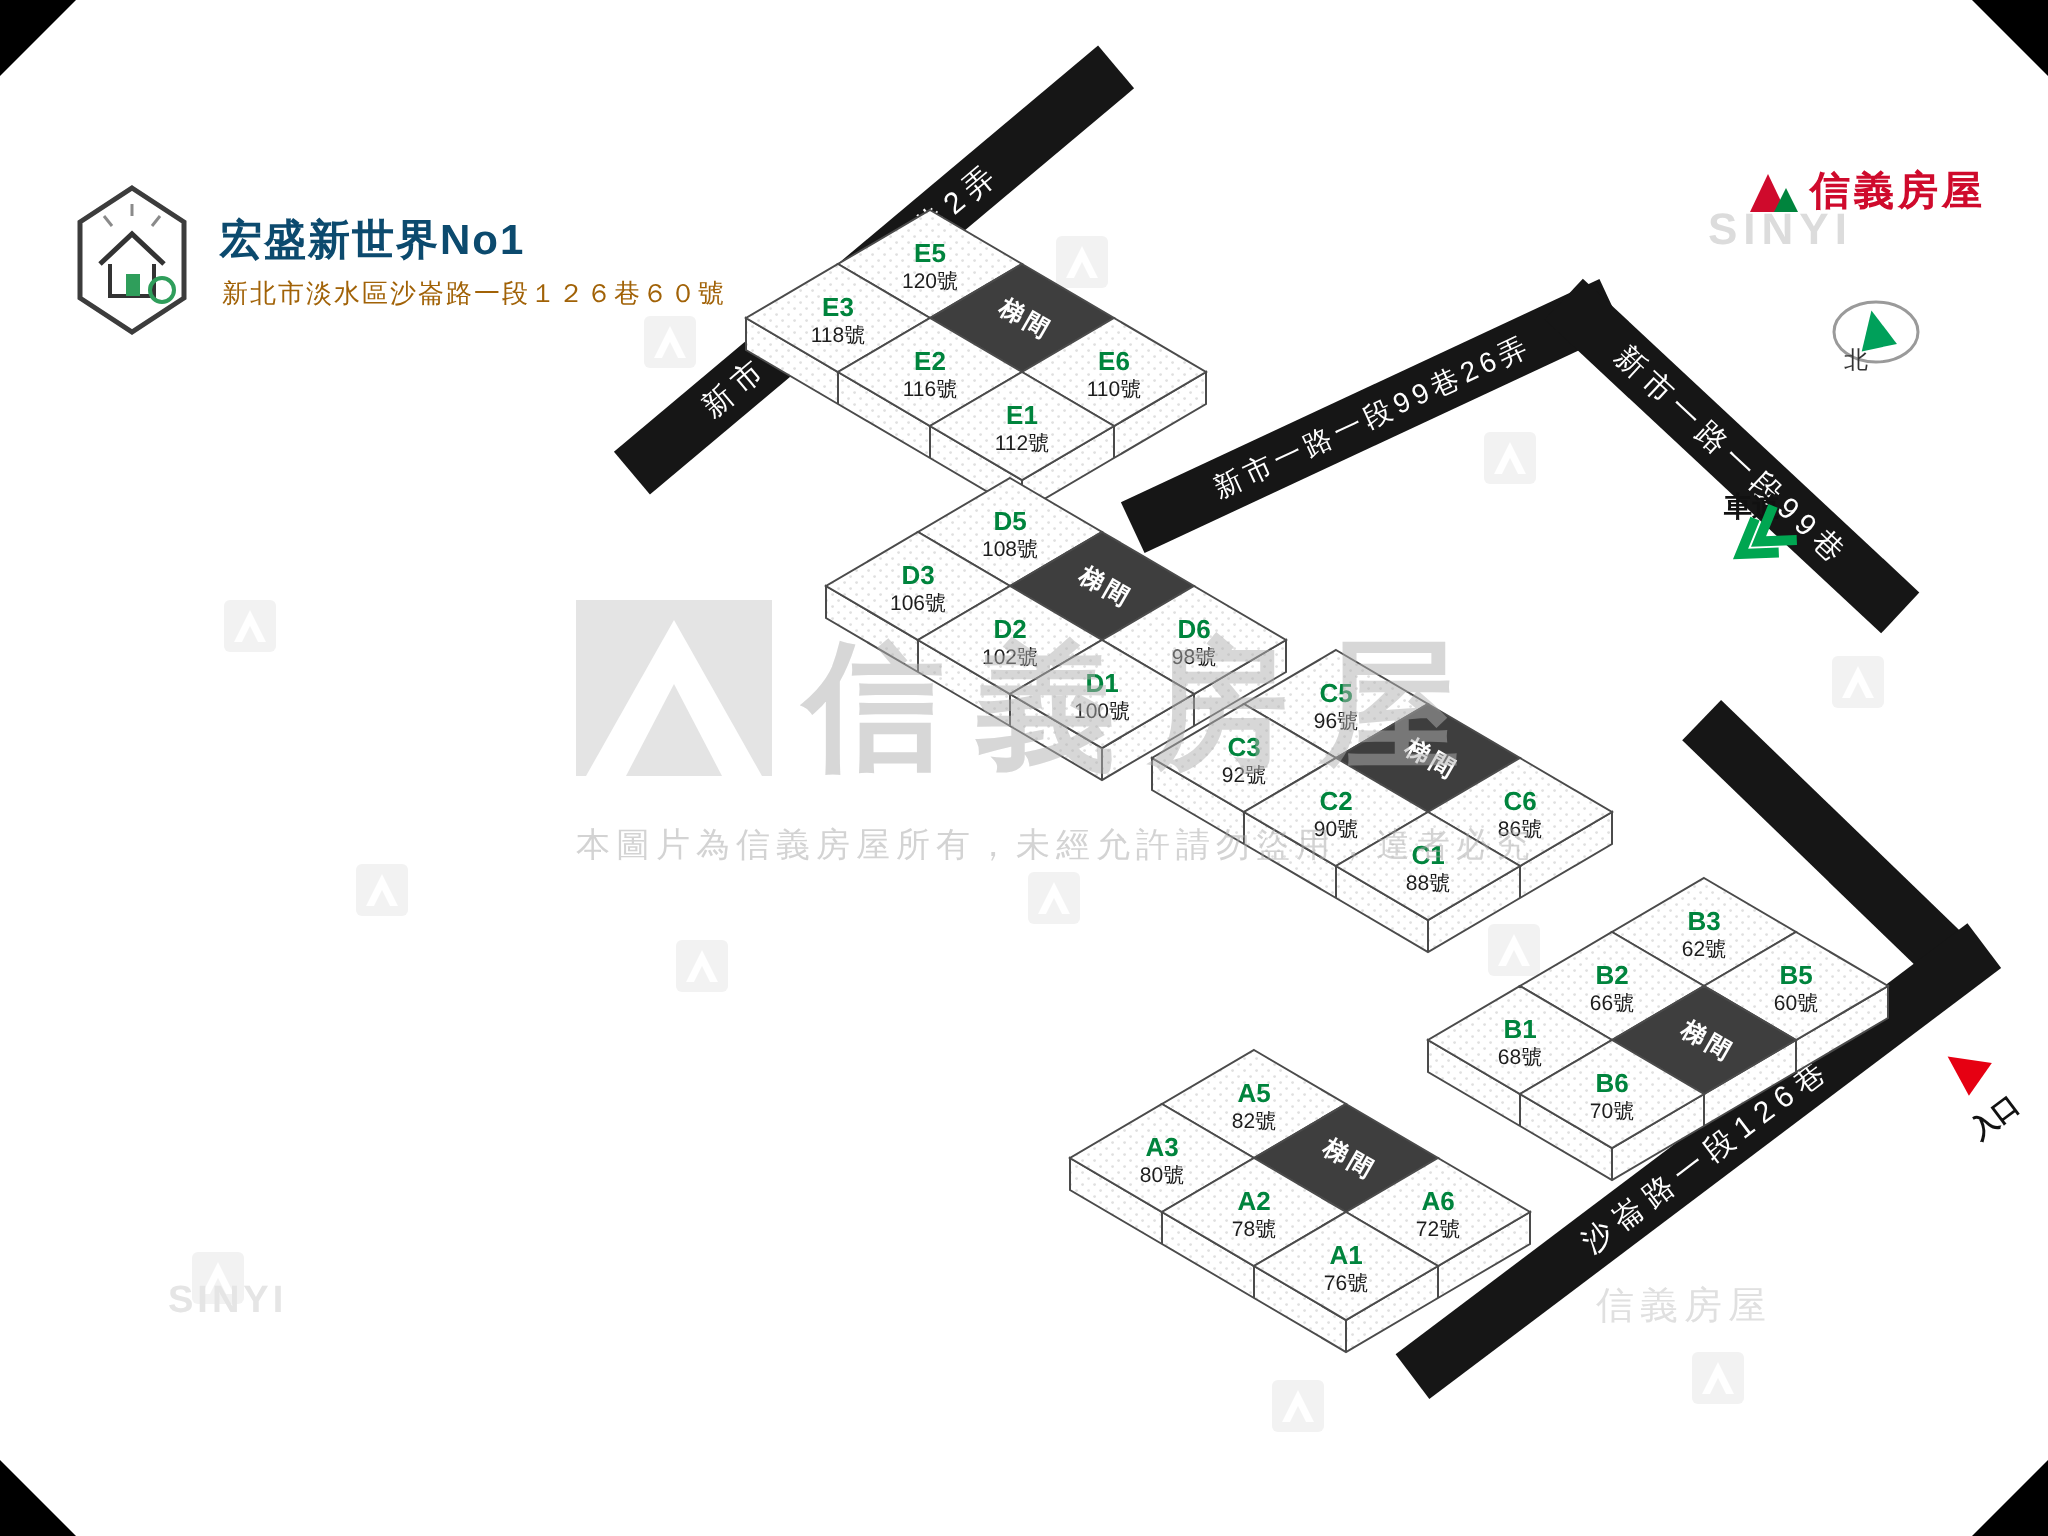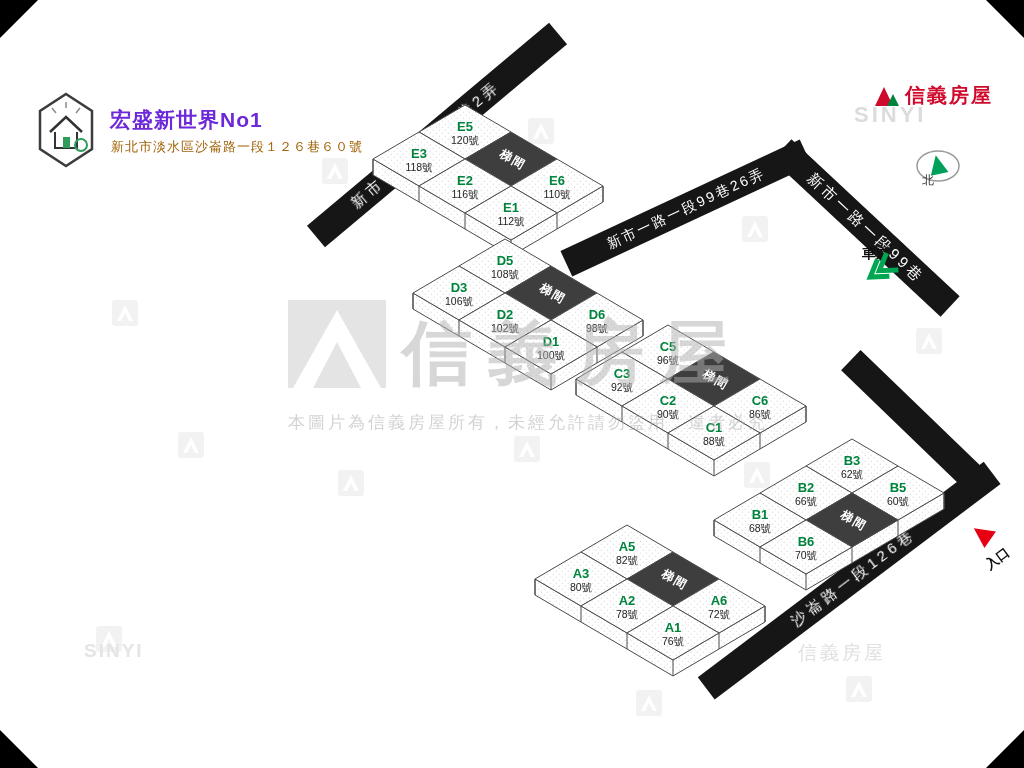--- a/index.html
+++ b/index.html
@@ -1,21 +1,21 @@
 <!DOCTYPE html>
 <html><head>
 <meta charset="utf-8">
 <style>
   html,body{margin:0;padding:0;background:#888;}
   .stage{position:relative;width:1024px;height:768px;background:#ffffff;overflow:hidden;
          font-family:"Liberation Sans",sans-serif;margin:0 auto;}
   .stage svg.map{position:absolute;left:0;top:0;}
   svg text{font-family:"Liberation Sans",sans-serif;}
   .abs{position:absolute;}
-  .hdr-title{left:110px;top:106px;font-size:21px;font-weight:bold;color:#6d28d9;letter-spacing:1px;}
+  .hdr-title{left:110px;top:106px;font-size:21px;font-weight:bold;color:#0c4a6e;letter-spacing:1px;}
   .hdr-addr{left:111px;top:138px;font-size:13px;color:#a16207;letter-spacing:1px;}
   .brand{left:874px;top:82px;display:flex;align-items:center;gap:5px;}
   .brand-name{font-size:20px;font-weight:bold;color:#cf0a2c;letter-spacing:2px;}
   .wm-sinyi-tr{left:854px;top:102px;font-size:22px;font-weight:bold;color:#dcdcdc;letter-spacing:3px;}
   .wm-sinyi-bl{left:84px;top:640px;font-size:19px;font-weight:bold;color:#e5e5e5;letter-spacing:2px;}
   .wm-brand-br{left:798px;top:640px;font-size:19px;color:#e0e0e0;letter-spacing:3px;}
   .disclaimer{left:12px;top:696px;font-size:12.5px;color:#3a3a3a;letter-spacing:0.3px;width:1004px;}
 </style>
 </head>
 <body>

